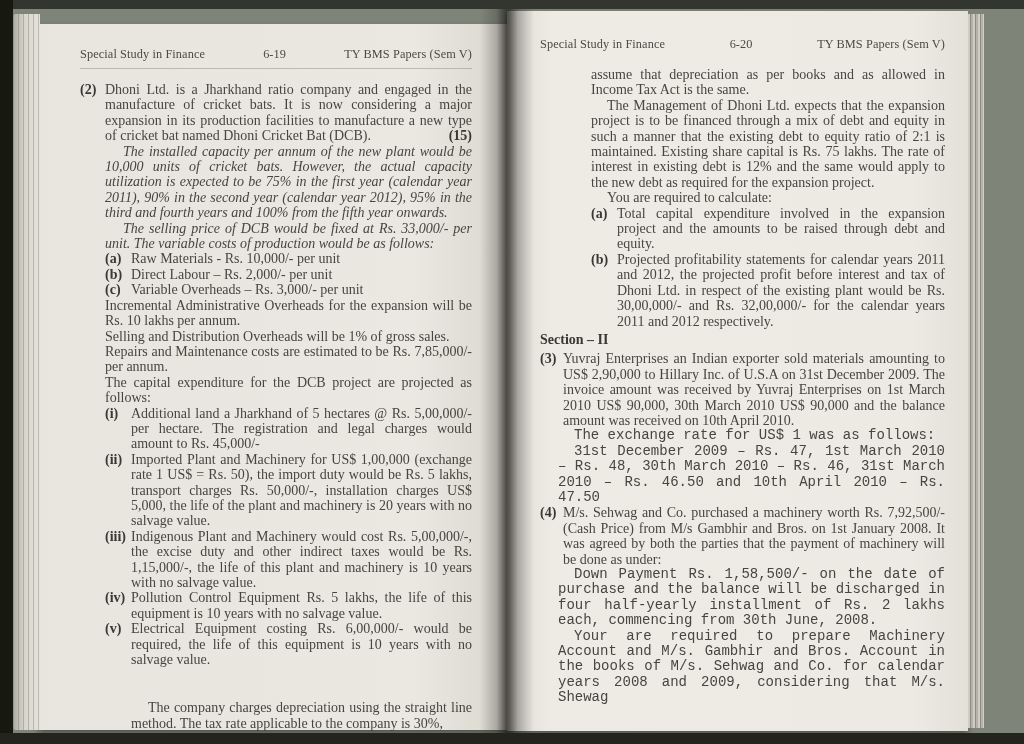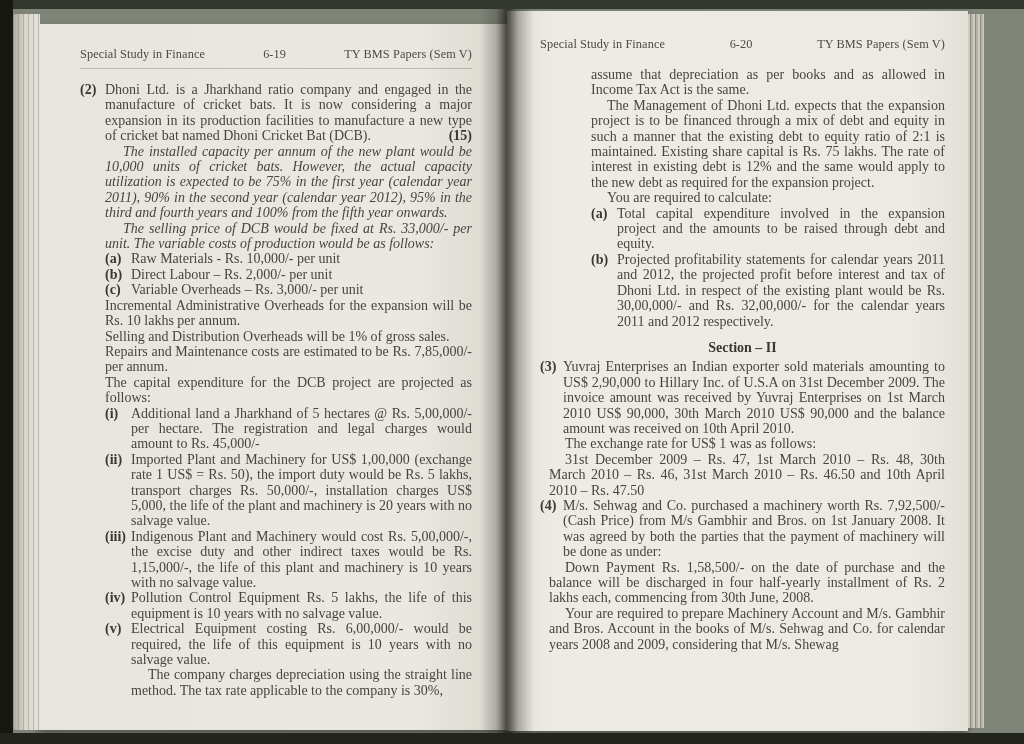--- a/index.html
+++ b/index.html
@@ -57,31 +57,31 @@
   .hdr-right { margin-bottom:15px; }
   
   .body-txt { font-size:14px; line-height:15.4px; text-align:justify; }
   .blk { margin:0; }
   .num, .lbl, .marks, .section-h { font-weight:bold; color:#3a3833; }
   .item   { position:relative; padding-left:25px; }
   .item .num { position:absolute; left:0; top:0; }
   .sub    { position:relative; margin-left:25px; padding-left:26px; }
   .sub .lbl { position:absolute; left:0; top:0; }
   .p-ind  { text-indent:18px;font-style:italic; }
-  .cont-sub { margin-left:51px; text-indent:17px; }
+  .cont-sub { margin-left:51px; text-indent:17px;margin-top:33px; }
   .marks  { float:right; }
   
   .r-item { position:relative; padding-left:23px; }
   .r-item .num { position:absolute; left:0; top:0; }
-  .r-body { margin-left:9px; }
+  .r-body { margin-left:18px;font-family:Liberation Mono, monospace; }
   .r-cont { margin-left:51px; }
   .r-sub  { position:relative; margin-left:51px; padding-left:26px; }
   .r-sub .lbl { position:absolute; left:0; top:0; }
   .ind    { text-indent:16px; }
-  .section-h { text-align:center; margin:11px 0 4px; }
+  .section-h { text-align:left; margin:3px 0 4px; }
 </style>
 </head>
 <body>
 
 <div class="strip-top"></div>
 <div class="strip-left"></div>
 <div class="edge-stack-left"></div>
 <div class="edge-stack-right"></div>
 
 <div class="page page-left">

